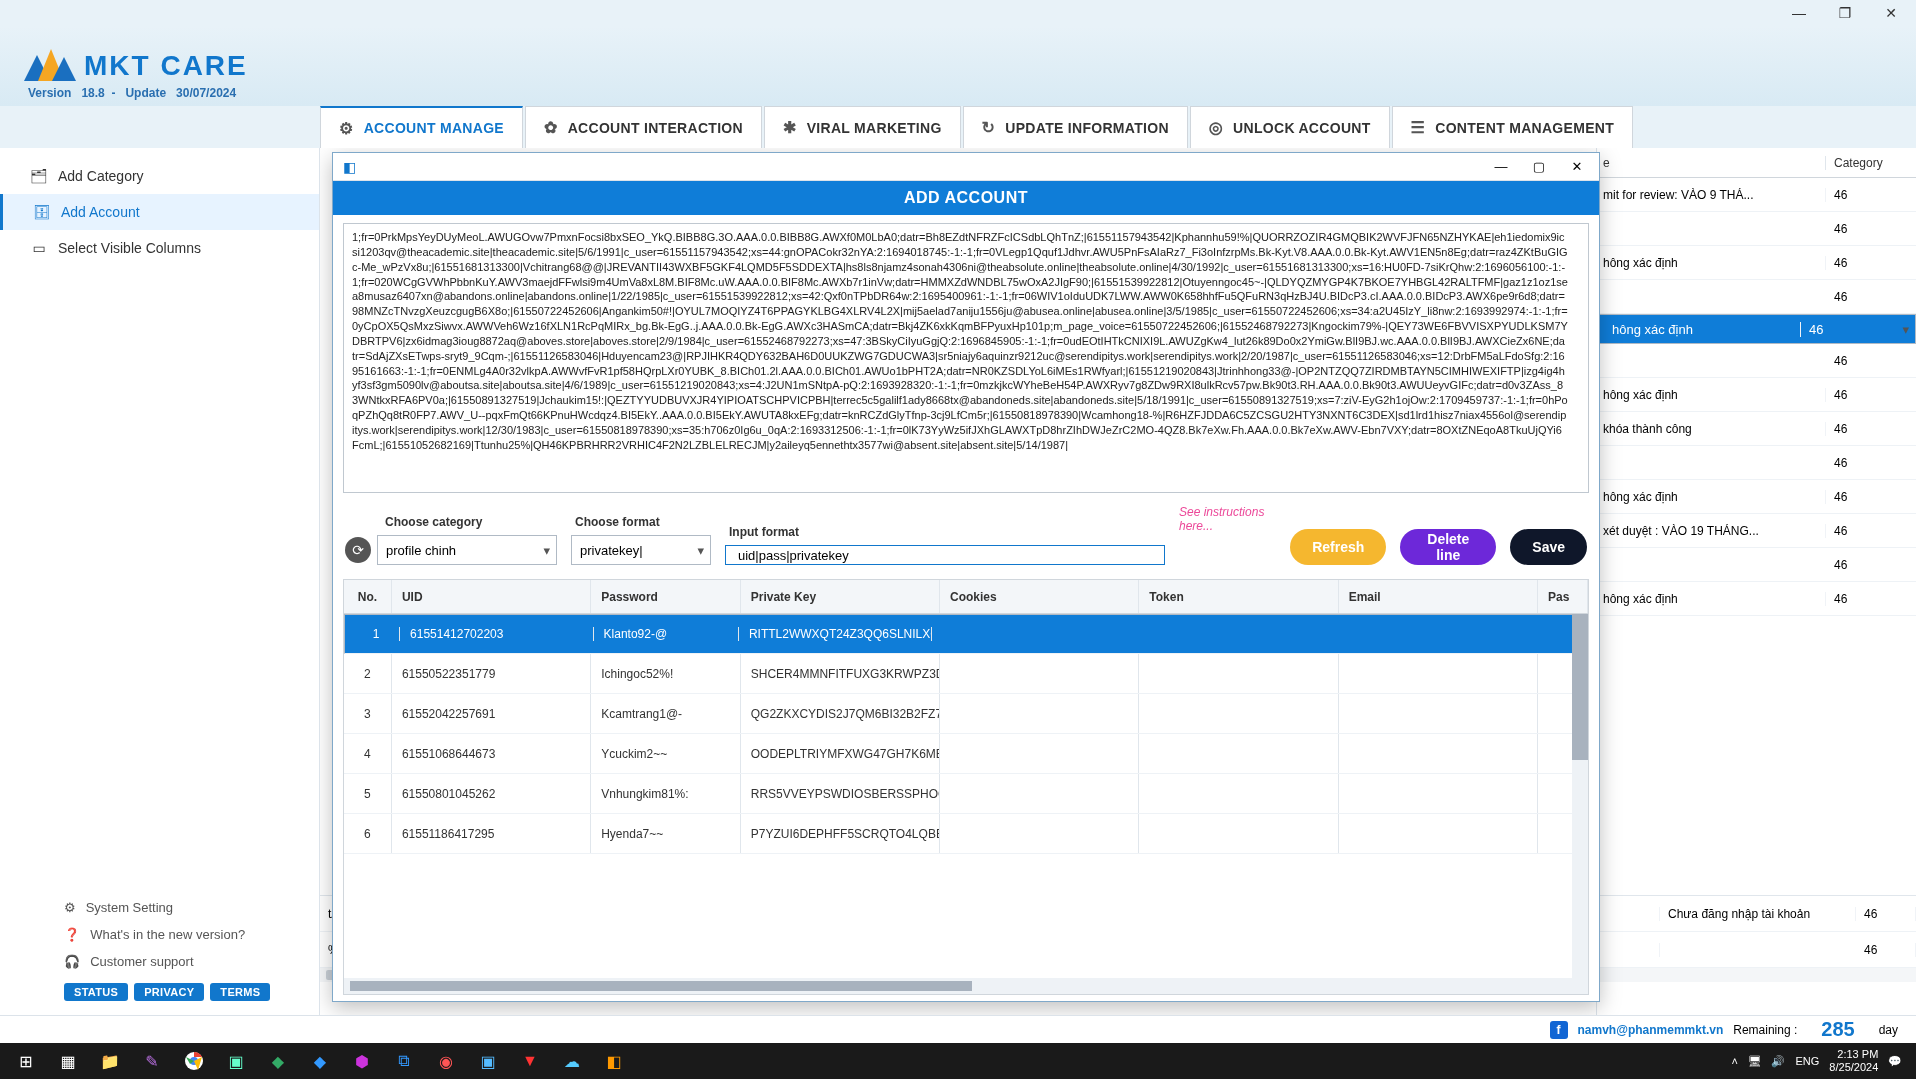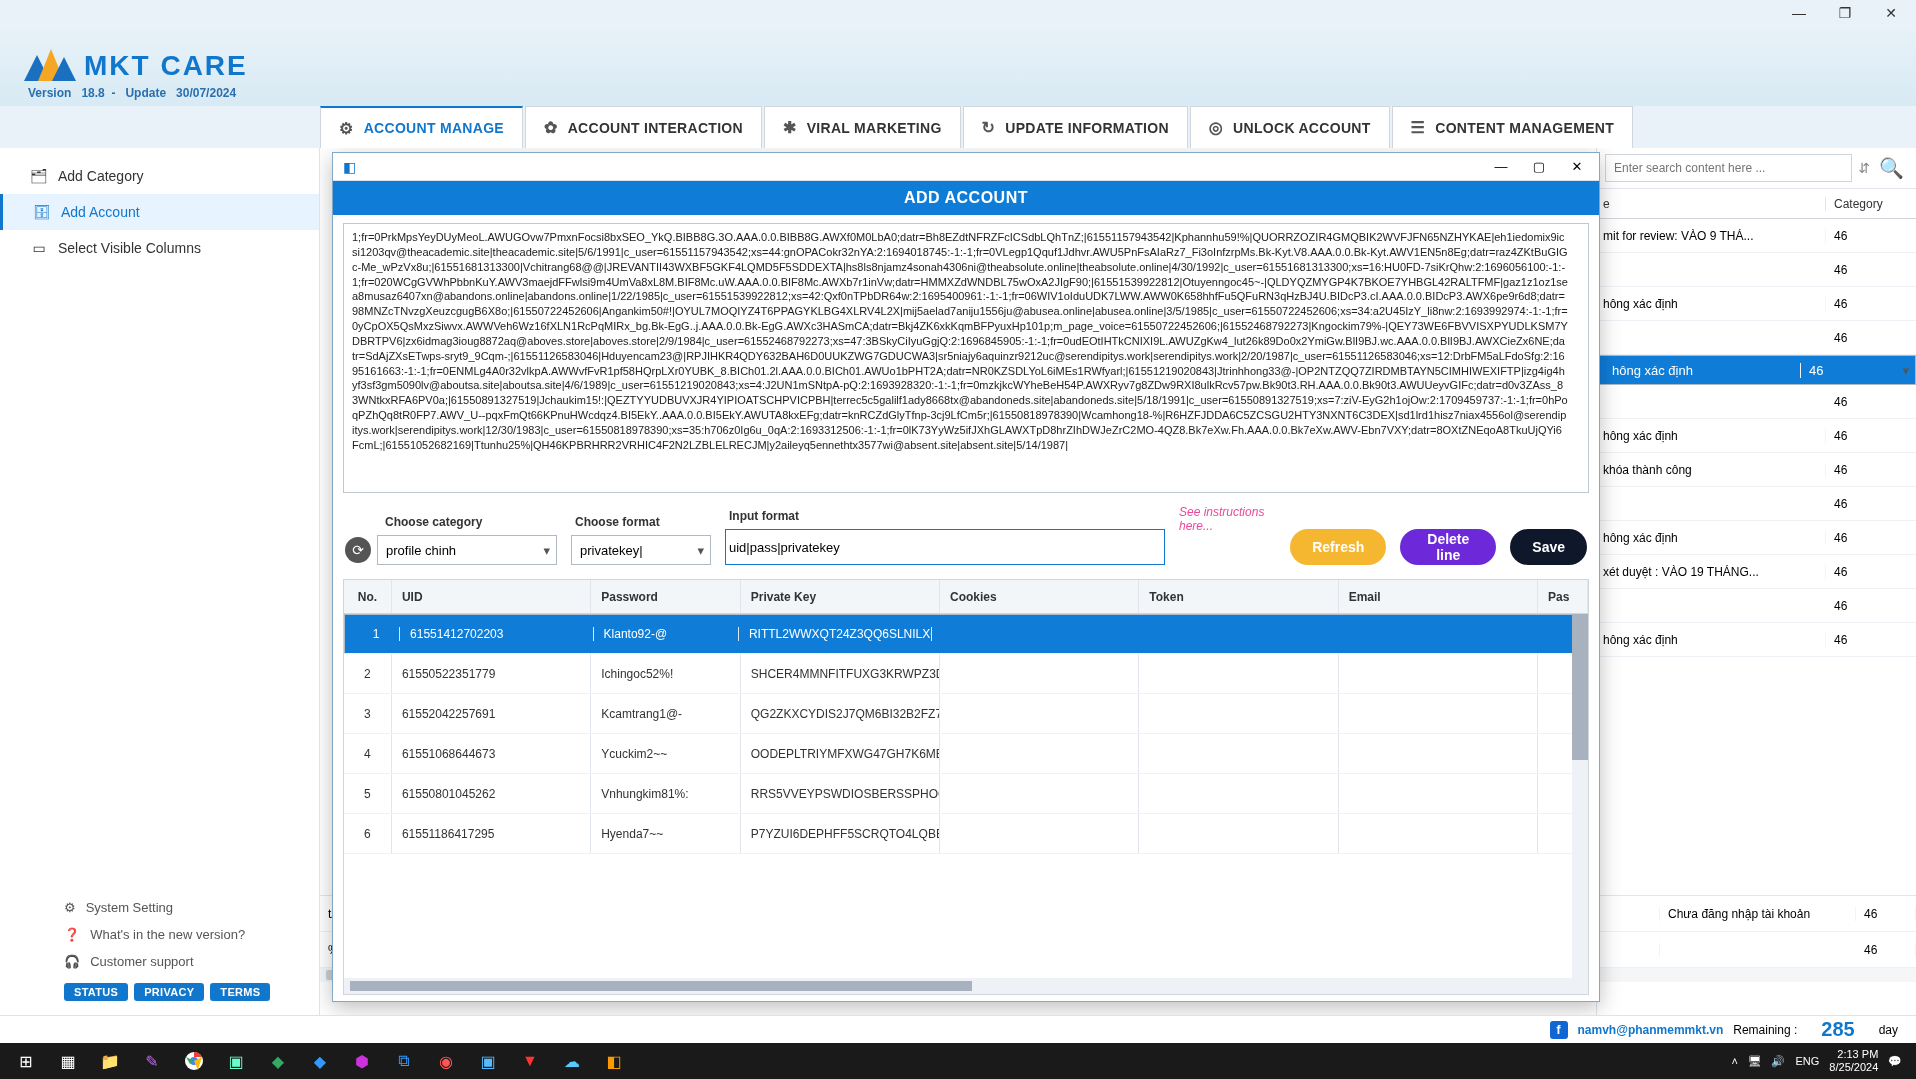--- a/index.html
+++ b/index.html
@@ -80,21 +80,21 @@
 .dlg-textarea::-webkit-scrollbar-track { background: #eef2f6; }
 
 .dlg-controls { display: flex; align-items: flex-end; gap: 14px; padding: 8px 12px 10px; }
 .ctrl-group { display: flex; flex-direction: column; gap: 6px; }
 .ctrl-label { font-size: 12px; color: #333; font-weight: 600; padding-left: 40px; }
 .ctrl-label.noindent { padding-left: 4px; }
 .select-wrap { display: flex; align-items: center; gap: 6px; }
 .refresh-icon { width: 26px; height: 26px; border-radius: 50%; background: #555; color: #fff; display: flex; align-items: center; justify-content: center; font-size: 14px; cursor: pointer; }
 .sel { height: 30px; border: 1px solid #b0bac5; background: #fff; padding: 0 24px 0 8px; font-size: 13px; position: relative; display: flex; align-items: center; cursor: pointer; min-width: 180px; }
 .sel::after { content: '▾'; position: absolute; right: 6px; color: #555; }
-.txt-input { height: 36px; border: 1px solid #1177cc; padding: 0 3px; font-size: 13px; width: 440px; }
+.txt-input { height: 20px; border: 1px solid #1177cc; padding: 0 12px; font-size: 13px; width: 440px; }
 .instr-link { color: #ec4899; font-size: 12px; font-style: italic; margin-left: auto; margin-right: 6px; margin-bottom: 32px; cursor: pointer; }
 .btn { height: 36px; padding: 0 22px; border: none; border-radius: 18px; color: #fff; font-size: 14px; font-weight: 700; cursor: pointer; }
 .btn-warn { background: #f5b72f; }
 .btn-danger { background: #6d28d9; }
 .btn-success { background: #0f172a; }
 
 .dlg-table-wrap { flex: 1; margin: 4px 10px 6px; border: 1px solid #d0d6dc; overflow: hidden; display: flex; flex-direction: column; position: relative; }
 .dlg-thead { display: flex; height: 34px; background: #f3f6f9; border-bottom: 1px solid #d0d6dc; font-size: 12px; font-weight: 600; color: #333; }
 .dlg-thead > div, .dlg-row > div { border-right: 1px solid #e0e6ec; padding: 0 10px; display: flex; align-items: center; white-space: nowrap; overflow: hidden; text-overflow: ellipsis; }
 .dc-no { width: 48px; justify-content: center; }
@@ -215,25 +215,20 @@
         <span class="badge">STATUS</span>
         <span class="badge">PRIVACY</span>
         <span class="badge">TERMS</span>
       </div>
     </div>
   </div>
 
   <div class="main">
 
     <div class="bg-table">
-      <div class="search-row">
-        <input class="search-input" placeholder="Enter search content here ..." style="">
-        <span style="color:#888;font-size:14px;cursor:pointer;">⇵</span>
-        <span class="search-icon-btn">🔍</span>
-      </div>
       <div class="bg-thead">
         <div class="c1">e</div>
         <div class="c2">Category</div>
       </div>
       <div id="bg-rows">
           <div class="bg-row">
             <div class="c1">mit for review: VÀO 9 THÁ...</div>
             <div class="c2">46</div>
           </div>
           <div class="bg-row">

